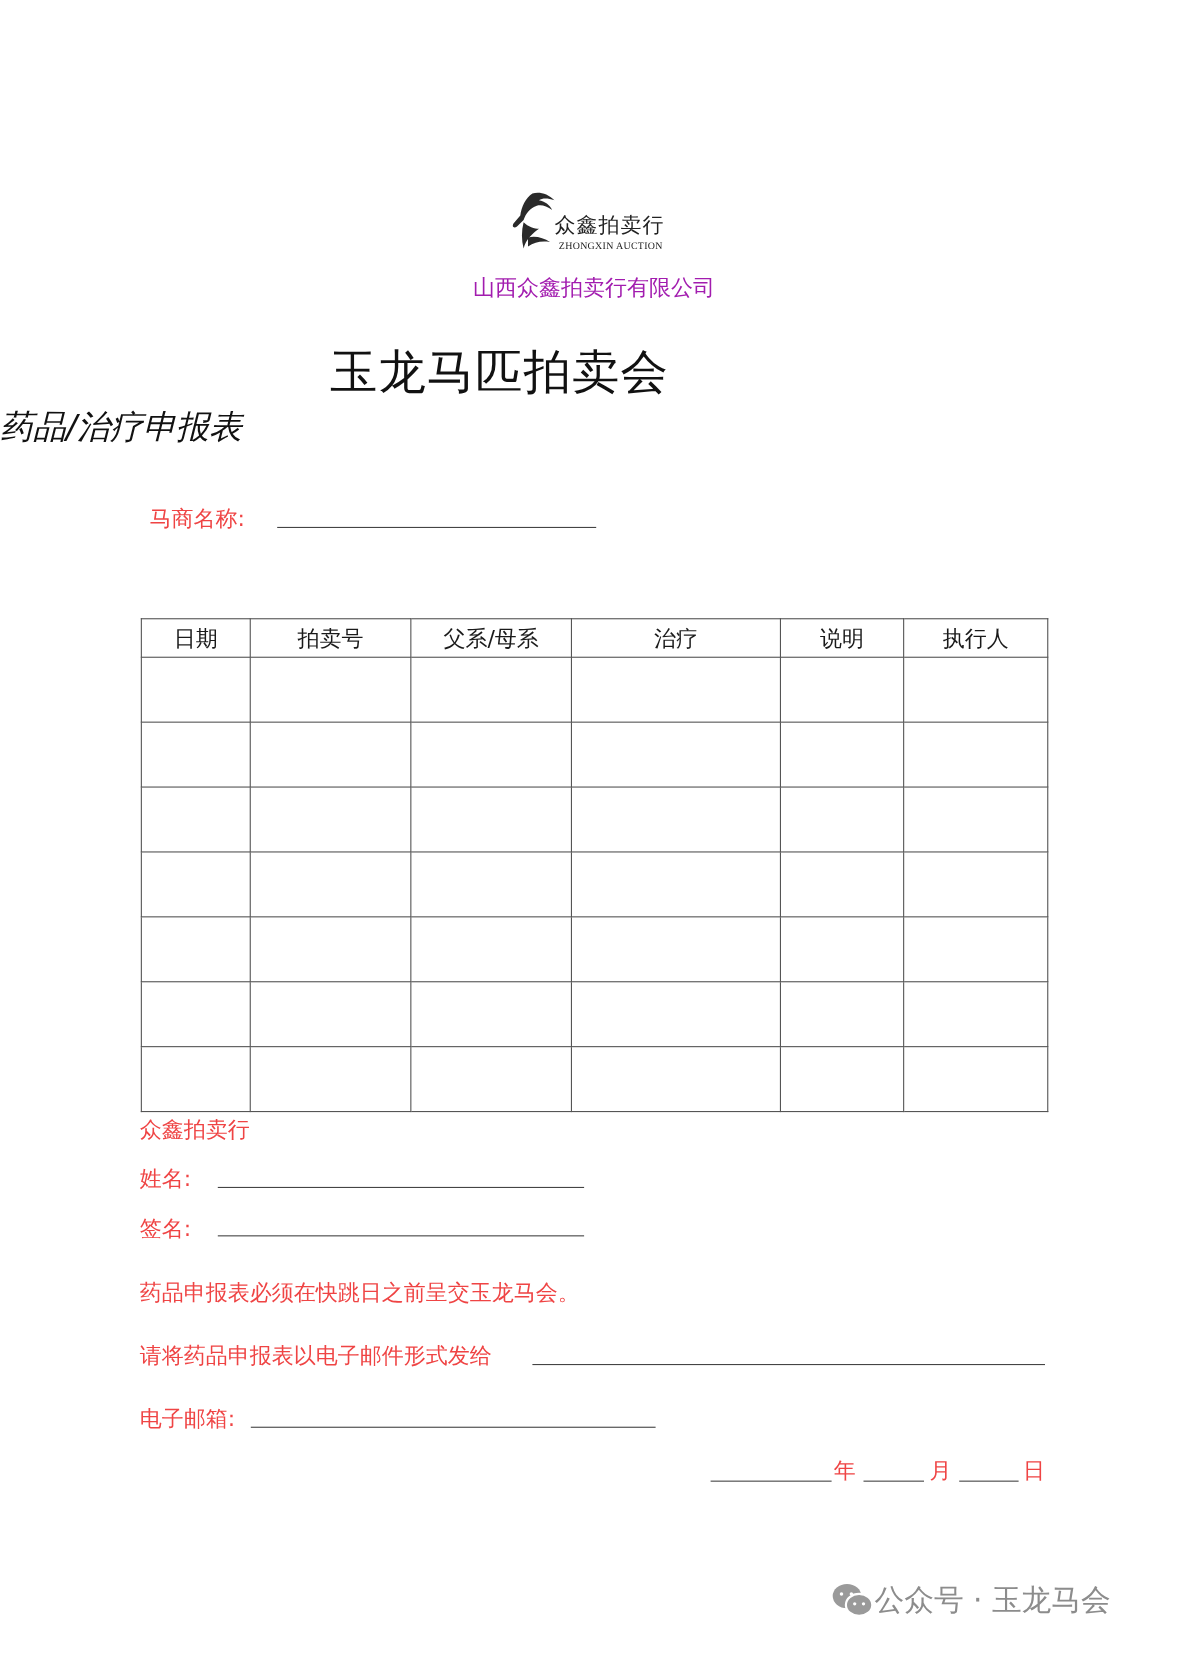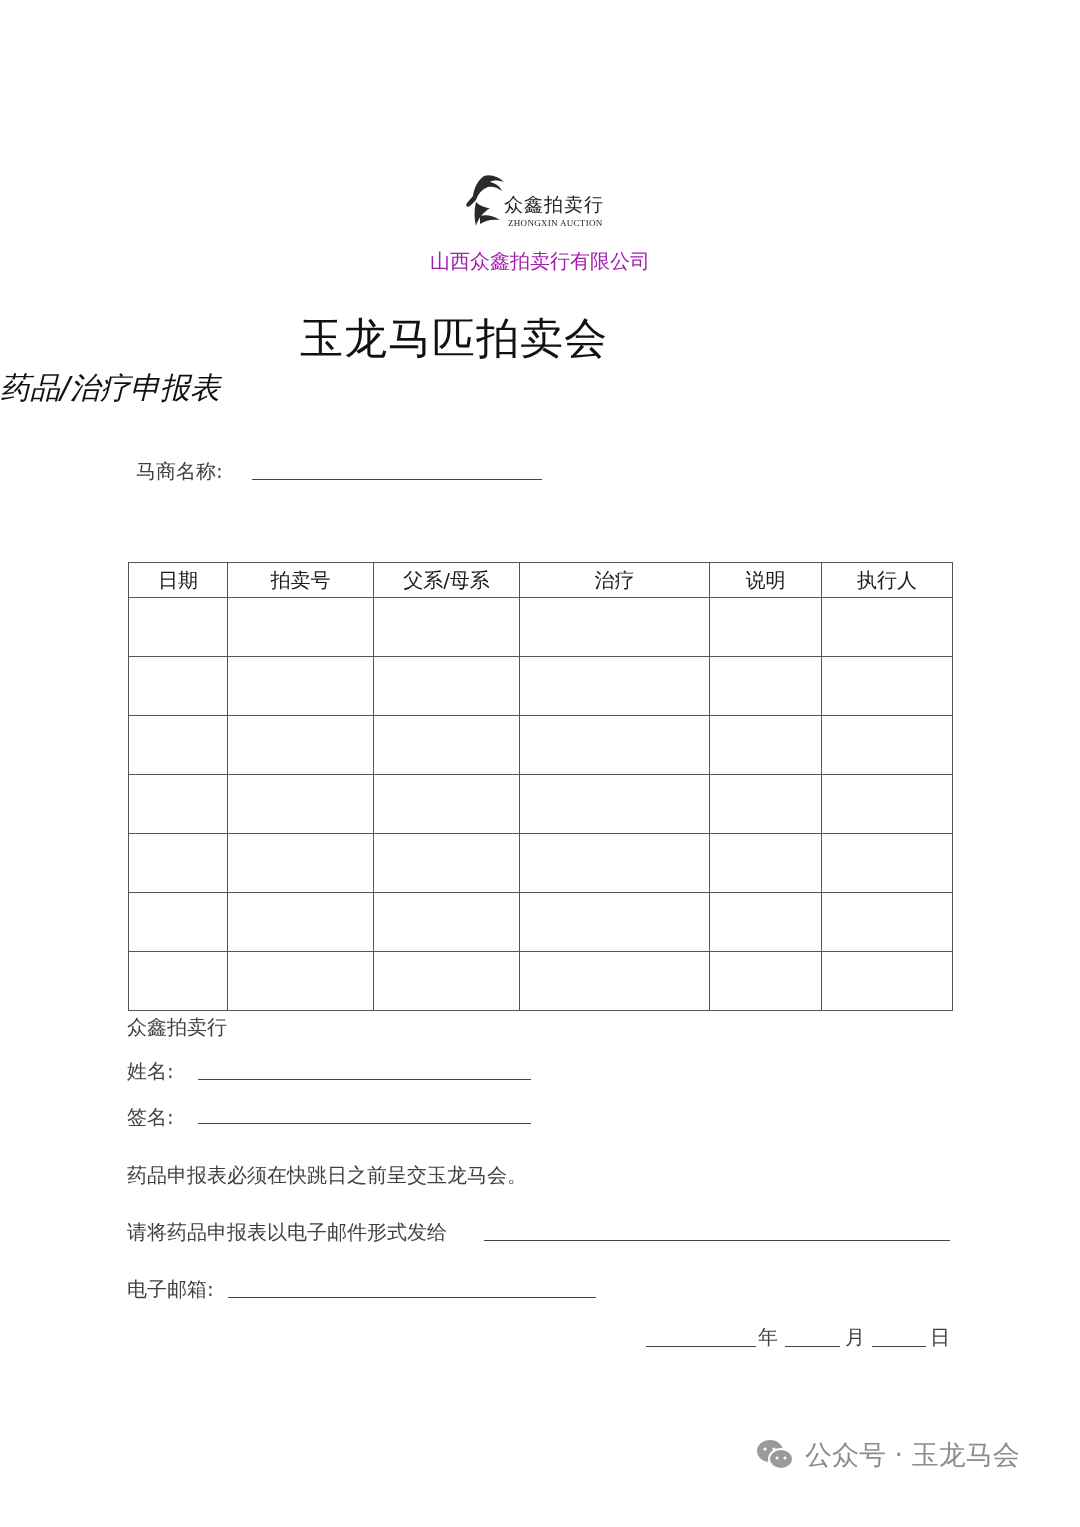--- a/index.html
+++ b/index.html
@@ -7,29 +7,29 @@
     width: 1080px; height: 1527px; background: #ffffff; position: relative; overflow: hidden;
     font-family: "DejaVu Sans", "Liberation Sans", sans-serif; color: #1a1a1a;
   }
   .abs { position: absolute; }
   .logo { left: 462px; top: 172px; width: 170px; height: 60px; }
   .logo-cn { position: absolute; left: 42px; top: 20px; font-family: "DejaVu Serif", serif; font-size: 19px; color: #222; letter-spacing: 1px; white-space: nowrap; }
   .logo-en { position: absolute; left: 46px; top: 46px; font-family: "Liberation Serif", serif; font-size: 9px; color: #222; white-space: nowrap; letter-spacing: 0.3px; }
   .company { left: 0; width: 1080px; top: 248px; text-align: center; font-size: 20px; color: #a21caf; }
   .title { left: 0; width: 908px; top: 310px; text-align: center; font-size: 43px; color: #111; letter-spacing: 1px; }
   .subtitle { left: 0; width: 1080px; top: 368px; text-align: left; font-size: 30px; color: #111; font-style: italic; }
-  .label { font-size: 20px; color: #404040; white-space: nowrap; }
+  .label { font-size: 20px; color: #ef4444; white-space: nowrap; }
   .line { position: absolute; border-bottom: 1.5px solid #444; height: 0; }
   table.grid {
     position: absolute; left: 128px; top: 522px; border-collapse: collapse; width: 825px; margin-top: 40px;
   }
   table.grid th, table.grid td { border: 1.5px solid #555; padding: 0; }
   table.grid th { height: 34px; font-weight: normal; font-size: 20px; color: #1a1a1a; }
   table.grid td { height: 58px; }
-  .footer { left: 755px; top: 1437px; font-size: 27px; color: #8c8c8c; white-space: nowrap; display: flex; align-items: center; gap: 10px; }
+  .footer { left: 755px; top: 1437px; font-size: 27px; color: #8c8c8c; white-space: nowrap; display: flex; align-items: center; }
 </style>
 </head>
 <body>
 
 <div class="abs logo">
   <svg width="48" height="58" viewBox="0 0 48 58" style="position:absolute;left:0;top:0;">
     <path d="M22 4 C28 2 36 4 42 10 C36 8 31 8 28 10 C33 11 38 14 40 19 C35 15 30 14 26 15 C20 17 16 22 14 28 L8 34 C5 36 3 34 5 31 L11 24 C12 16 16 8 22 4 Z" fill="#2a2a2a"></path>
     <path d="M14 30 C18 34 24 36 28 36 C22 40 16 46 14 54 C12 46 12 38 14 30 Z" fill="#2a2a2a"></path>
     <path d="M18 44 C24 42 32 44 38 48 C30 47 24 48 18 52 Z" fill="#2a2a2a"></path>
   </svg>

